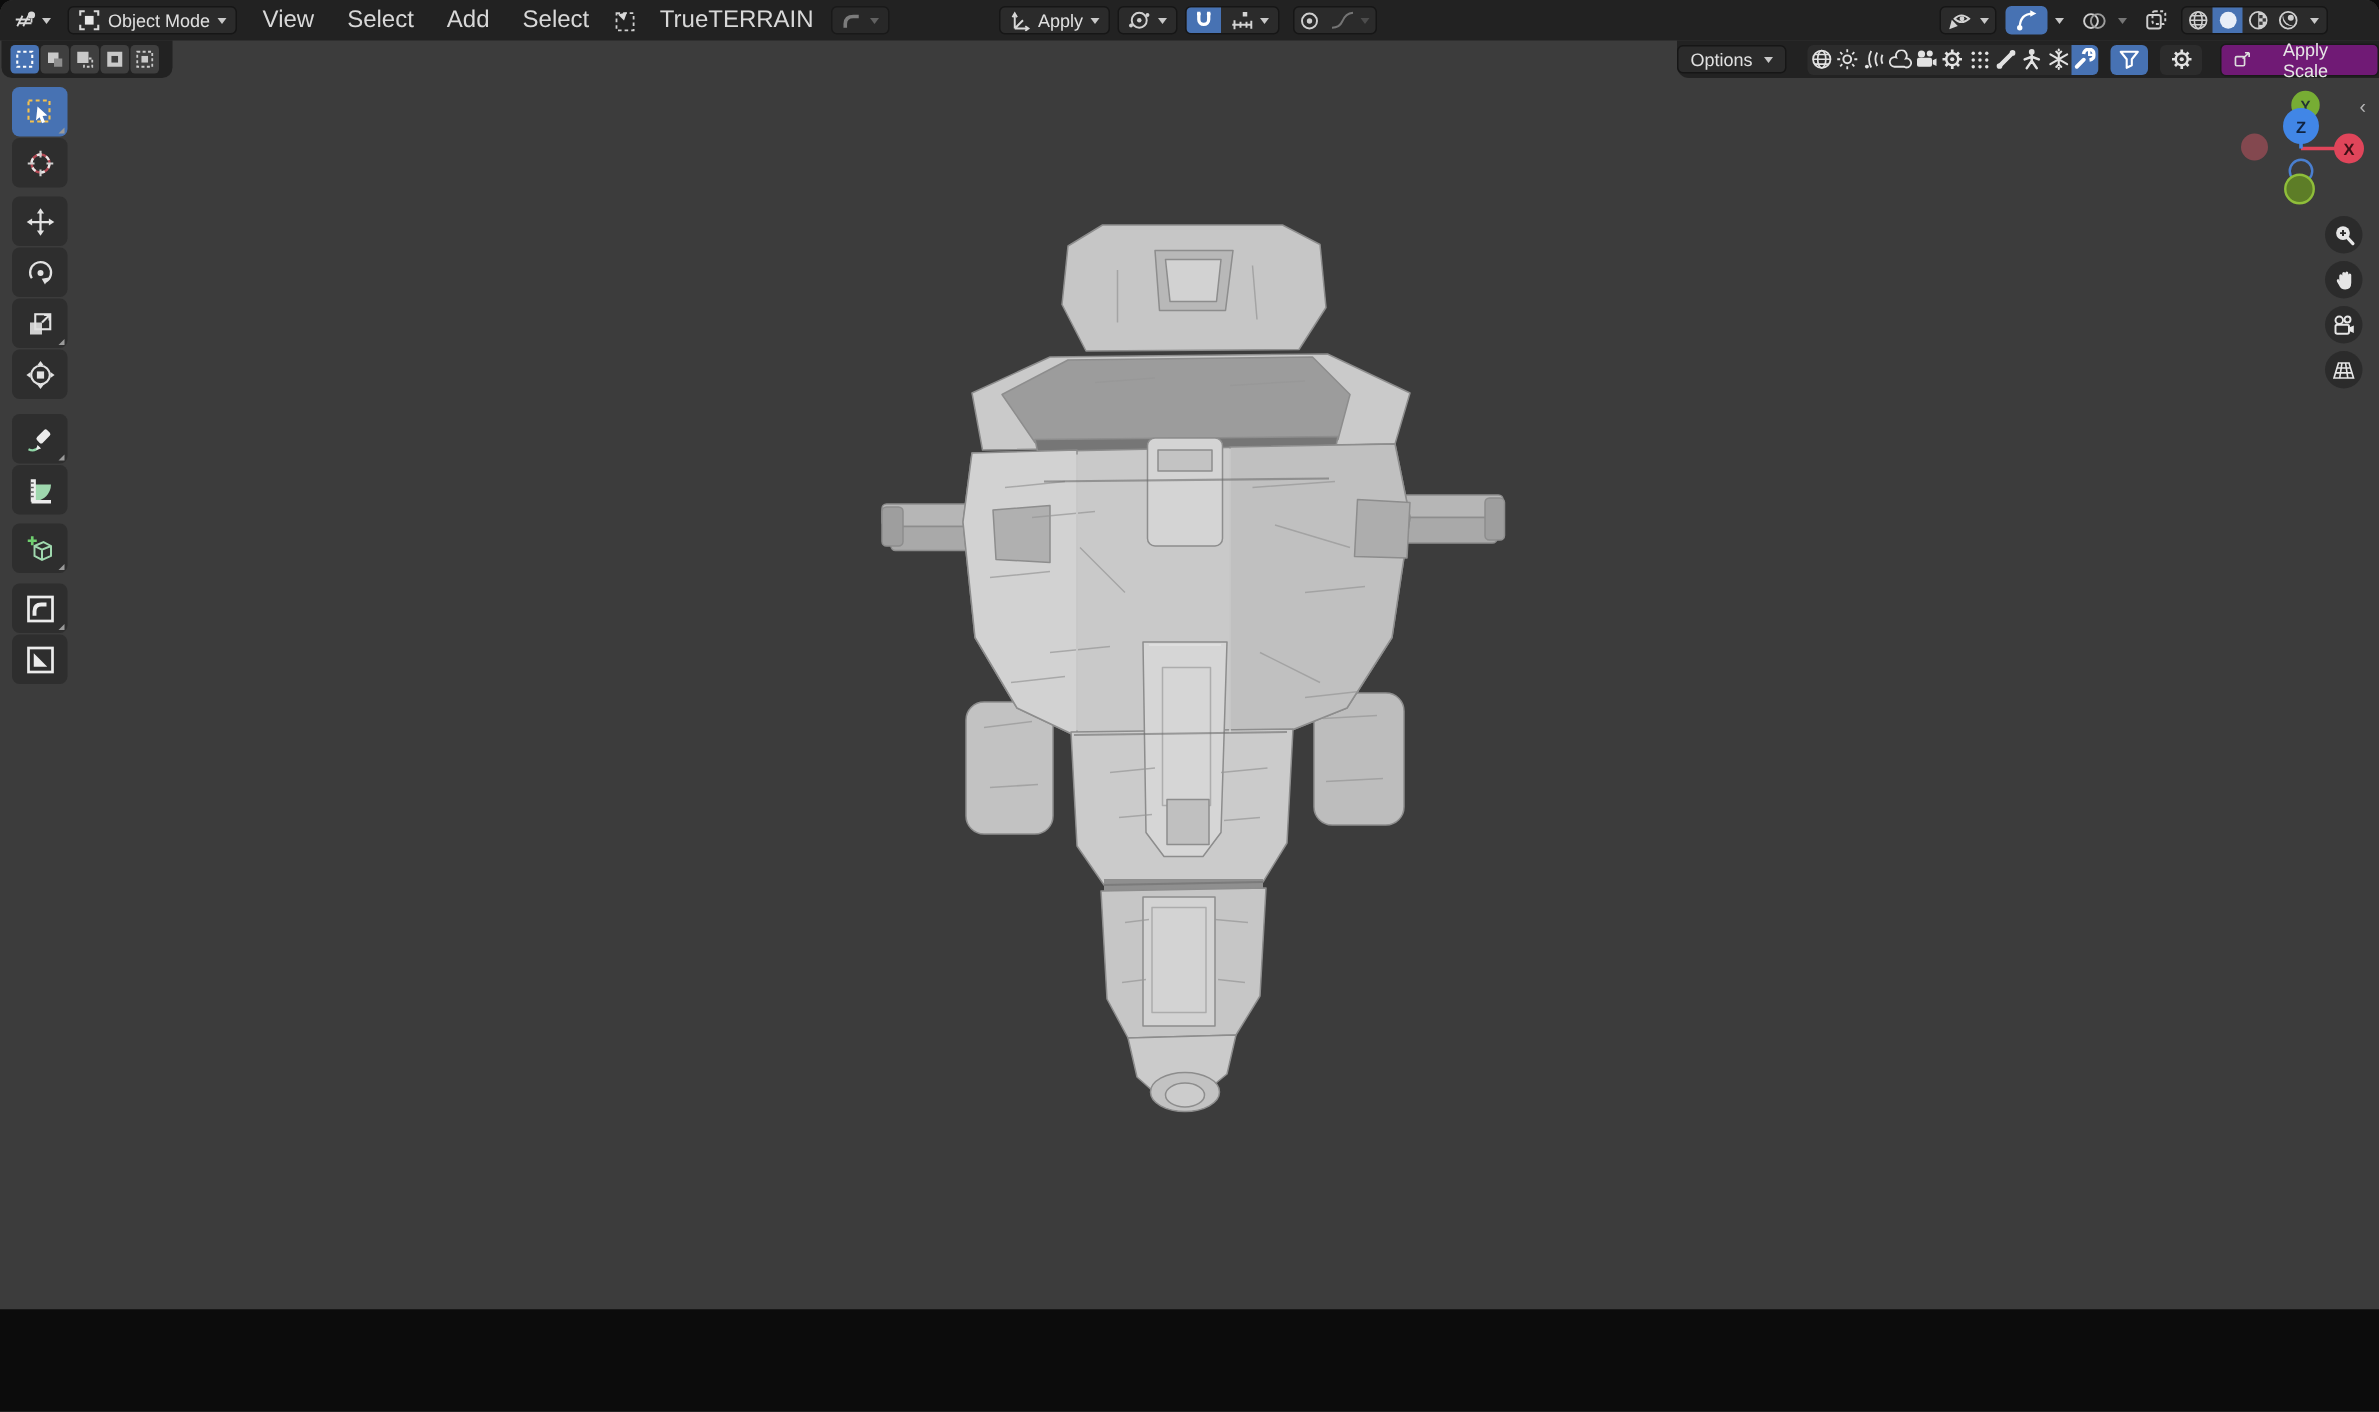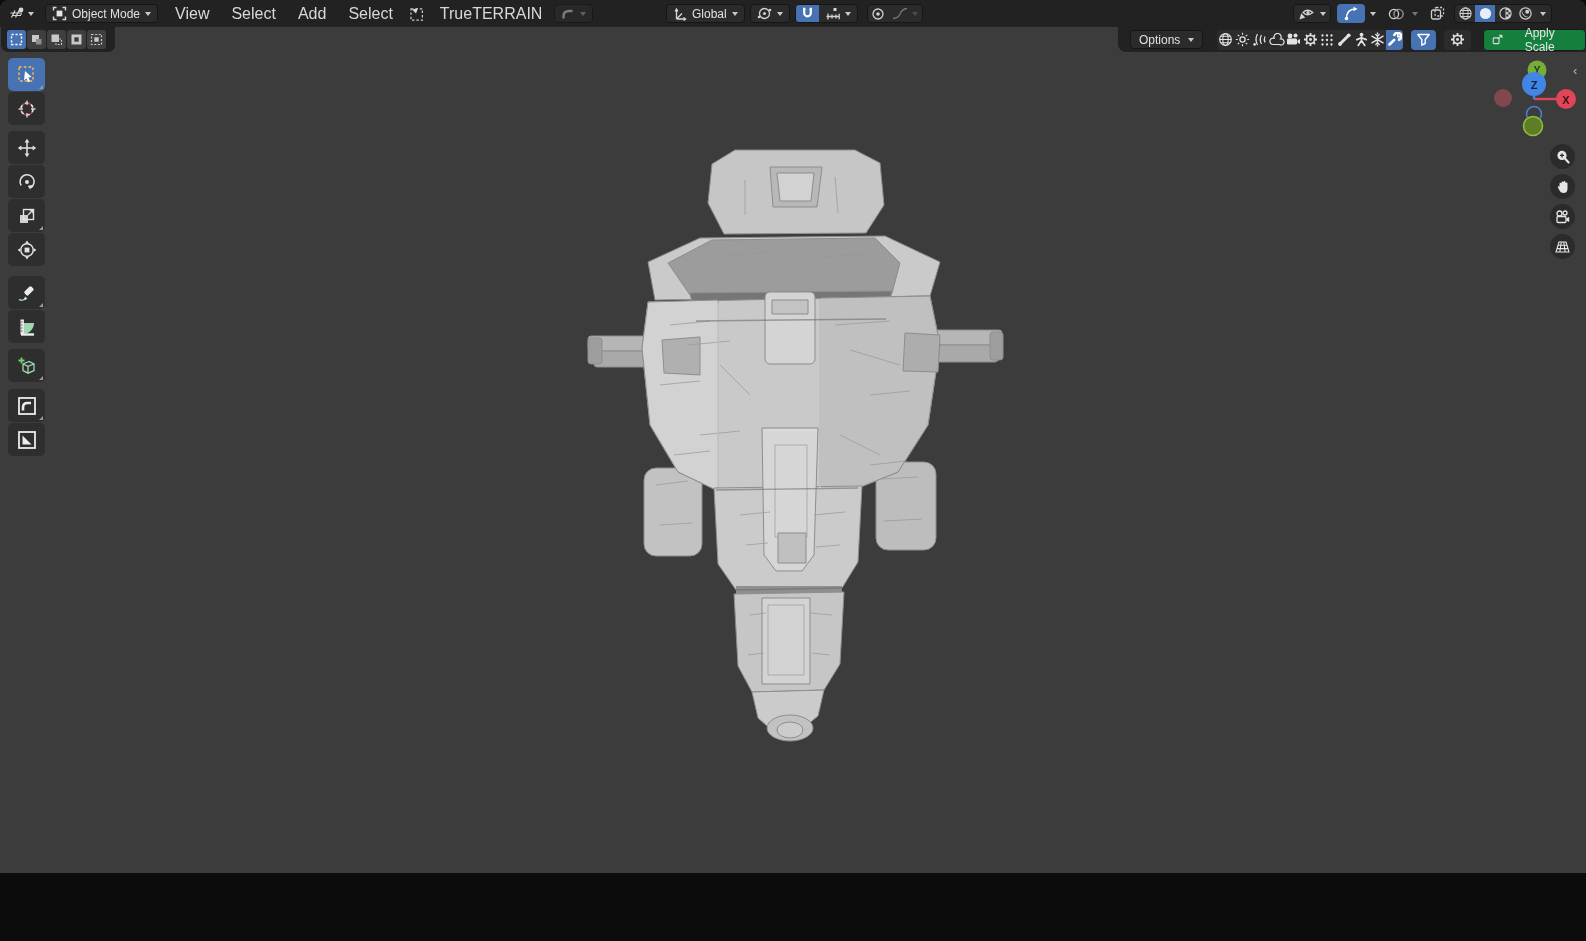--- a/index.html
+++ b/index.html
@@ -15,25 +15,25 @@
   .chev.dim{border-top-color:#767676;}
   .icbtn{display:flex;align-items:center;justify-content:center;height:19px;border-radius:4px;padding:0 3px;}
   .icbtn.on{background:#4772b3;}
   .seg{display:flex;align-items:center;background:#2b2b2b;border:1px solid #161616;border-radius:4px;height:19px;box-sizing:border-box;overflow:hidden;}
   .seg .cell{display:flex;align-items:center;justify-content:center;width:20px;height:19px;}
   .seg .cell.on{background:#4772b3;}
   
   .ts-left{position:absolute;left:1px;top:27px;width:114px;height:25px;background:rgba(28,28,28,.82);border-radius:0 0 7px 7px;display:flex;align-items:center;padding-left:6px;box-sizing:border-box;gap:1px;z-index:29;}
   .selbtn{width:19px;height:19px;border-radius:3px;background:#3f3f3f;display:flex;align-items:center;justify-content:center;}
   .selbtn.on{background:#4772b3;}
-  .ts-right{position:absolute;left:1118px;top:27px;width:468px;height:25px;background:#222222;border-radius:0 0 0 8px;display:flex;align-items:center;z-index:29;gap:4px;padding-left:12px;box-sizing:border-box;}
+  .ts-right{position:absolute;left:1118px;top:27px;width:468px;height:25px;background:#222222;border-radius:0 0 0 8px;display:flex;align-items:center;z-index:29;gap:4px;box-sizing:border-box;}
   .strip{display:flex;align-items:center;background:#2c2c2c;border-radius:4px;height:20px;overflow:hidden;}
   .strip .cell{width:19.6px;height:20px;display:flex;align-items:center;justify-content:center;}
   .strip .cell.on{background:#4772b3;}
-  .pillbtn{display:flex;align-items:center;gap:21px;background:#15803d;border:1px solid #1a1a1a;border-radius:4px;height:20px;padding:0 8px;color:#e6e6e6;font-size:12px;}
+  .pillbtn{display:flex;align-items:center;gap:21px;background:#701a75;border:1px solid #1a1a1a;border-radius:4px;height:20px;padding:0 8px;color:#e6e6e6;font-size:12px;}
   
   .toolbar{position:absolute;left:8px;top:58px;width:38px;z-index:20;}
   .tool{position:absolute;left:0;width:37px;height:33px;background:#2c2c2ce0;border-radius:5px;display:flex;align-items:center;justify-content:center;}
   .tool.on{background:#4772b3;}
   .subtri{position:absolute;right:2px;bottom:2px;width:0;height:0;border-left:4px solid transparent;border-bottom:4px solid #9a9a9a;}
   
   .navbtn{position:absolute;width:25px;height:25px;border-radius:50%;background:#282828d9;display:flex;align-items:center;justify-content:center;z-index:20;}
   .gizmo{position:absolute;left:1480px;top:56px;z-index:20;}
   .sbtoggle{position:absolute;left:1573px;top:64px;color:#b5b5b5;font-size:13px;z-index:20;line-height:14px;}
   .shipwrap{position:absolute;left:570px;top:135px;z-index:5;}
@@ -93,21 +93,21 @@
     </div>
 
     <div style="position:absolute;left:666px;display:flex;align-items:center;gap:5px;">
       <div class="widget">
         <svg width="14" height="14" viewBox="0 0 14 14">
           <g stroke="#d8d8d8" stroke-width="1.3" fill="none">
             <path d="M3.5,12 L3.5,3 M3.5,12 L12,12 M3.5,12 L9,6.5"></path>
             <path d="M2,4.5 L3.5,2 L5,4.5 M10.5,10.5 L12.6,12 L10.5,13.5"></path>
           </g>
         </svg>
-        <span class="wlabel">Global</span>
+        <span class="wlabel">Apply</span>
         <span class="chev"></span>
       </div>
       <div class="widget">
         <svg width="15" height="15" viewBox="0 0 15 15">
           <circle cx="7.5" cy="7.5" r="5" fill="none" stroke="#d0d0d0" stroke-width="1.3"></circle>
           <circle cx="7.5" cy="7.5" r="1.5" fill="#d0d0d0"></circle>
           <circle cx="2" cy="11" r="1.3" fill="#d0d0d0"></circle>
           <circle cx="13" cy="4" r="1.3" fill="#d0d0d0"></circle>
         </svg>
         <span class="chev"></span>

